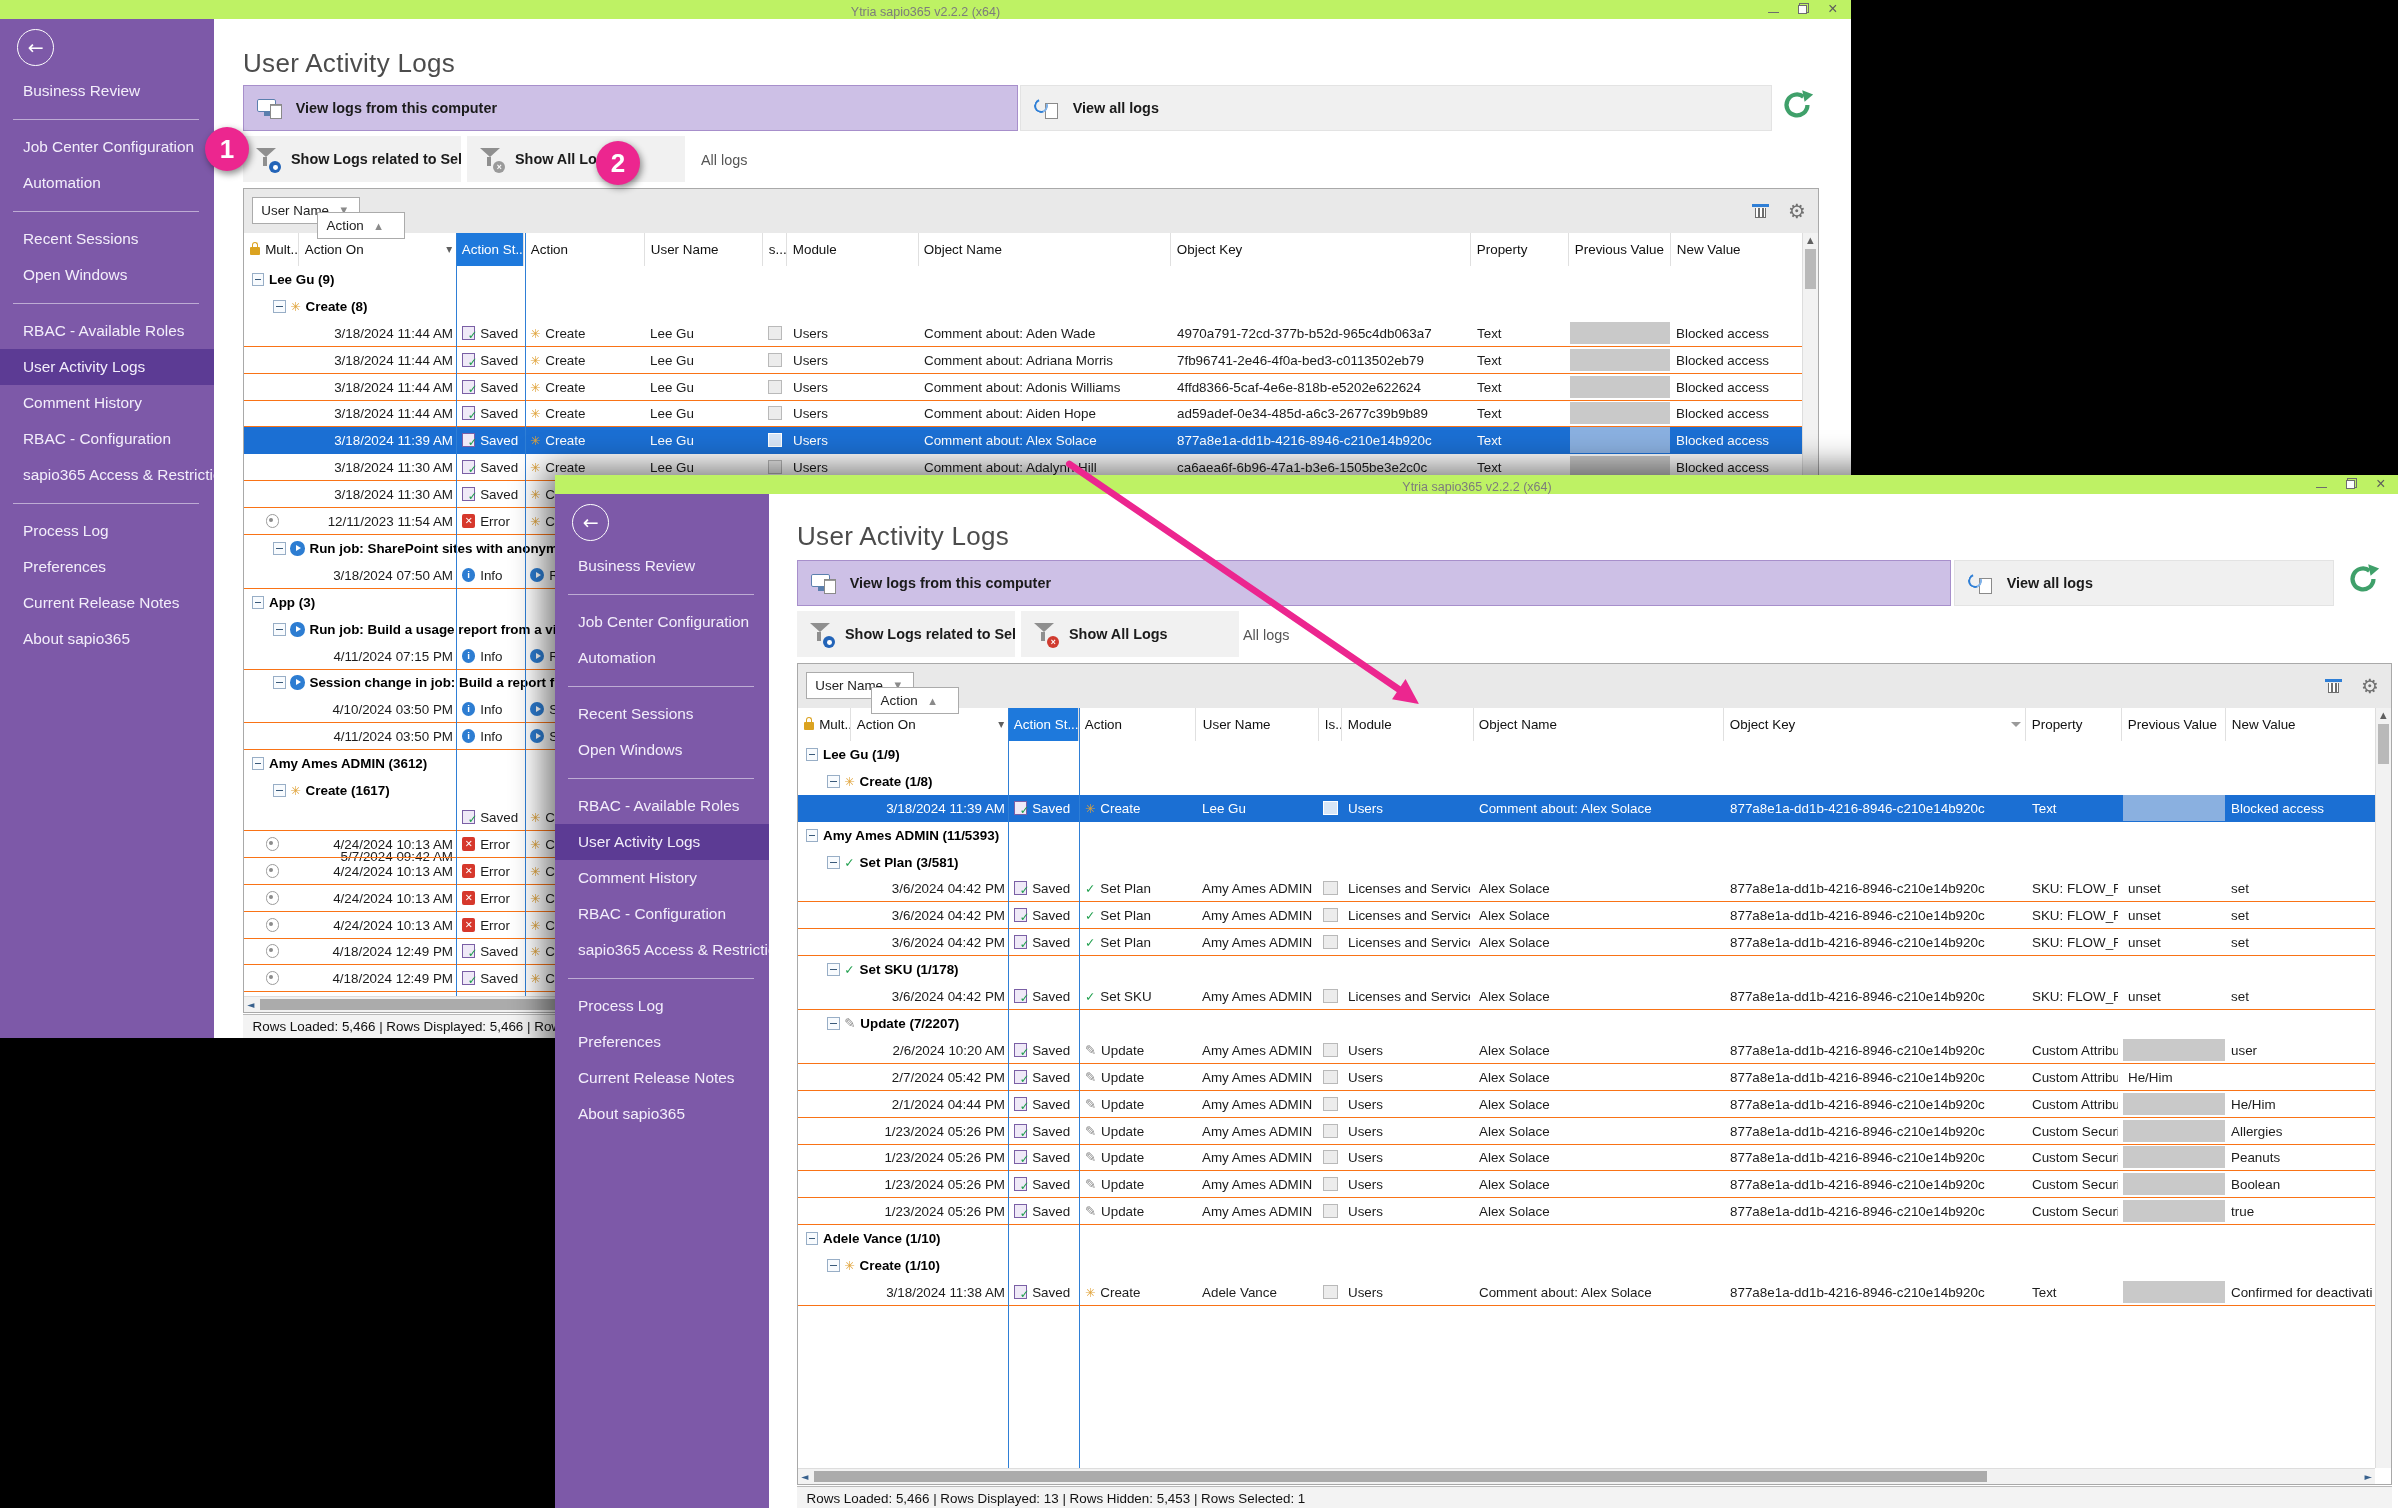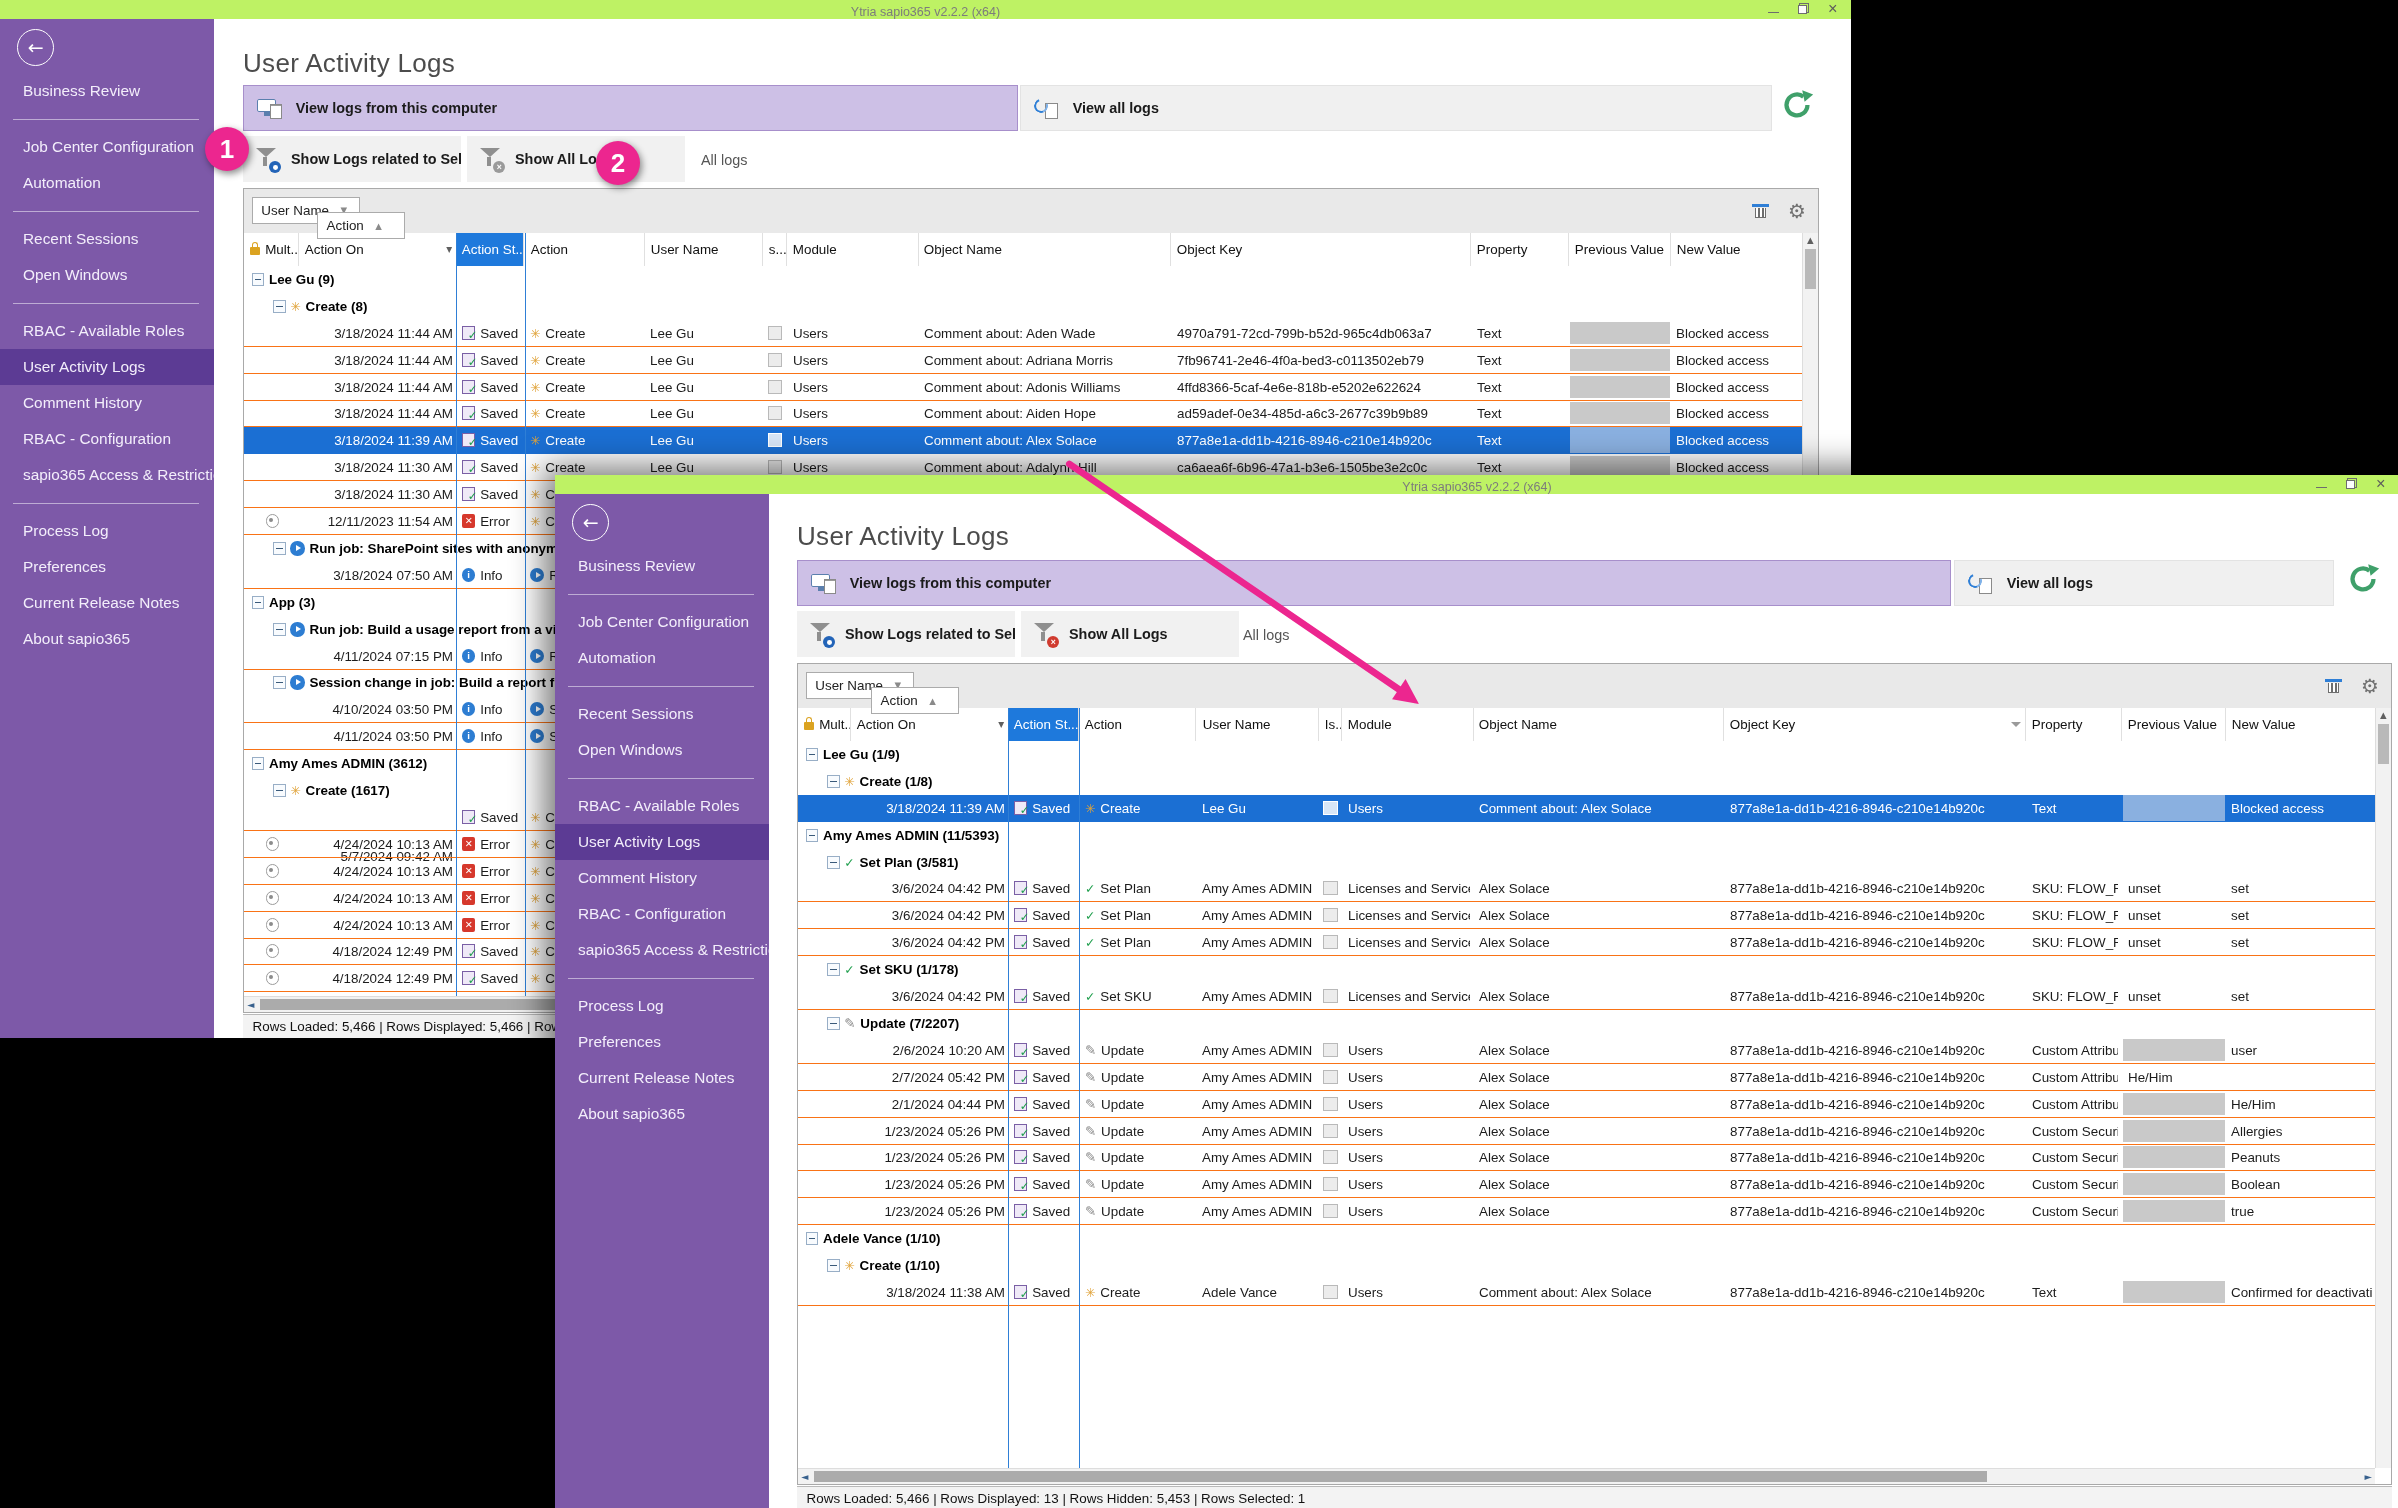--- a/index.html
+++ b/index.html
@@ -253,21 +253,21 @@
           <div class="cell" style="left: 286px; width: 110px;">
             <span class="ai-sun glyph">✳</span>
             <span>Create</span>
           </div>
           <div class="cell" style="left: 406px; width: 109px;">Lee Gu</div>
           <div class="cell" style="left: 519px; width: 24px; justify-content: center;">
             <span class="cb"></span>
           </div>
           <div class="cell" style="left: 549px; width: 122px;">Users</div>
           <div class="cell" style="left: 680px; width: 243px;">Comment about: Aden Wade</div>
-          <div class="cell" style="left: 933px; width: 290px;">4970a791-72cd-799b-b52d-965c4db063a7</div>
+          <div class="cell" style="left: 933px; width: 290px;">4970a791-72cd-377b-b52d-965c4db063a7</div>
           <div class="cell" style="left: 1233px; width: 88px;">Text</div>
           <div class="prevbox" style="left: 1326px; width: 100px;"></div>
           <div class="cell" style="left: 1432px; width: 124px;">Blocked access</div>
         </div>
         <div class="grow drow" style="top: 81px; height: 27px;">
           <div class="cell cr" style="left: 61px; width: 148px;">3/18/2024 11:44 AM</div>
           <div class="cell" style="left: 218px; width: 59px;">
             <span class="ic-saved"></span>
             <span>Saved</span>
           </div>

